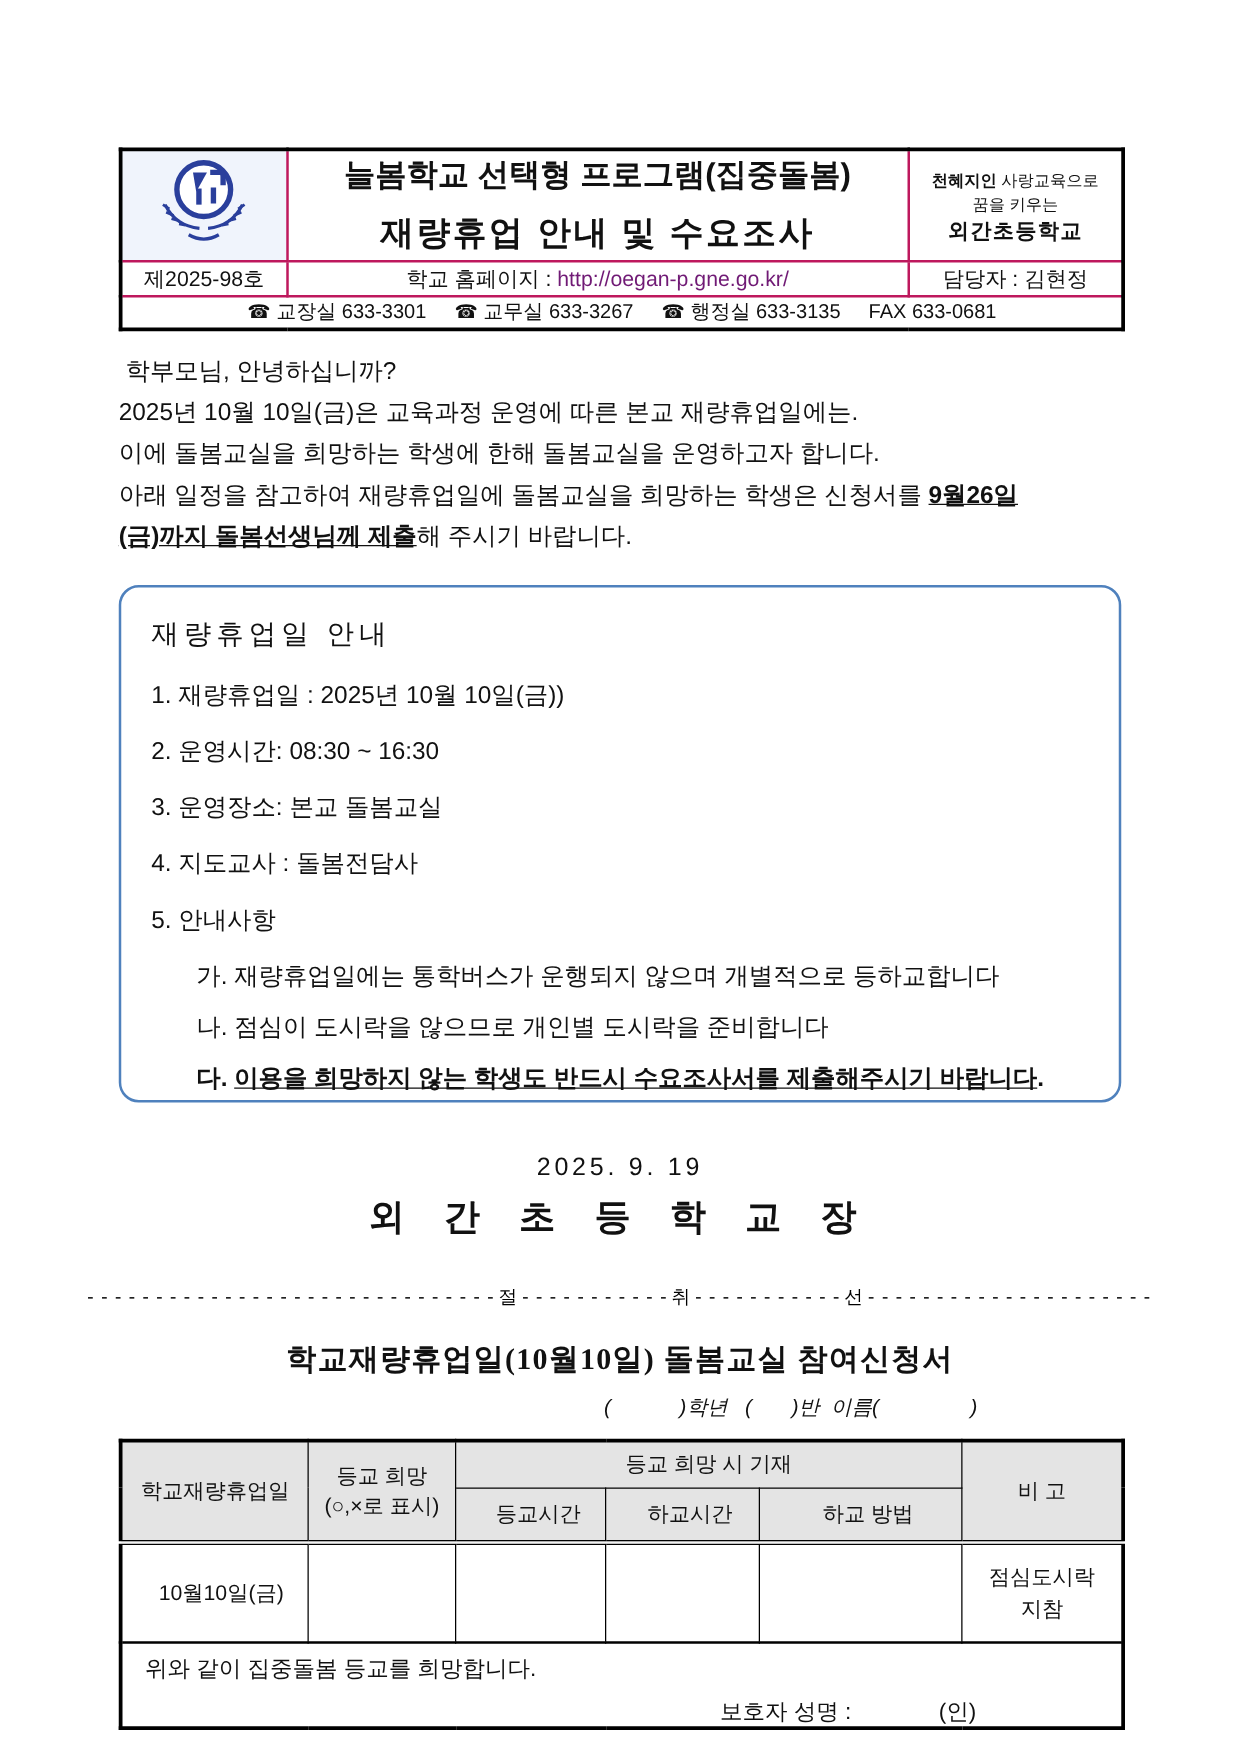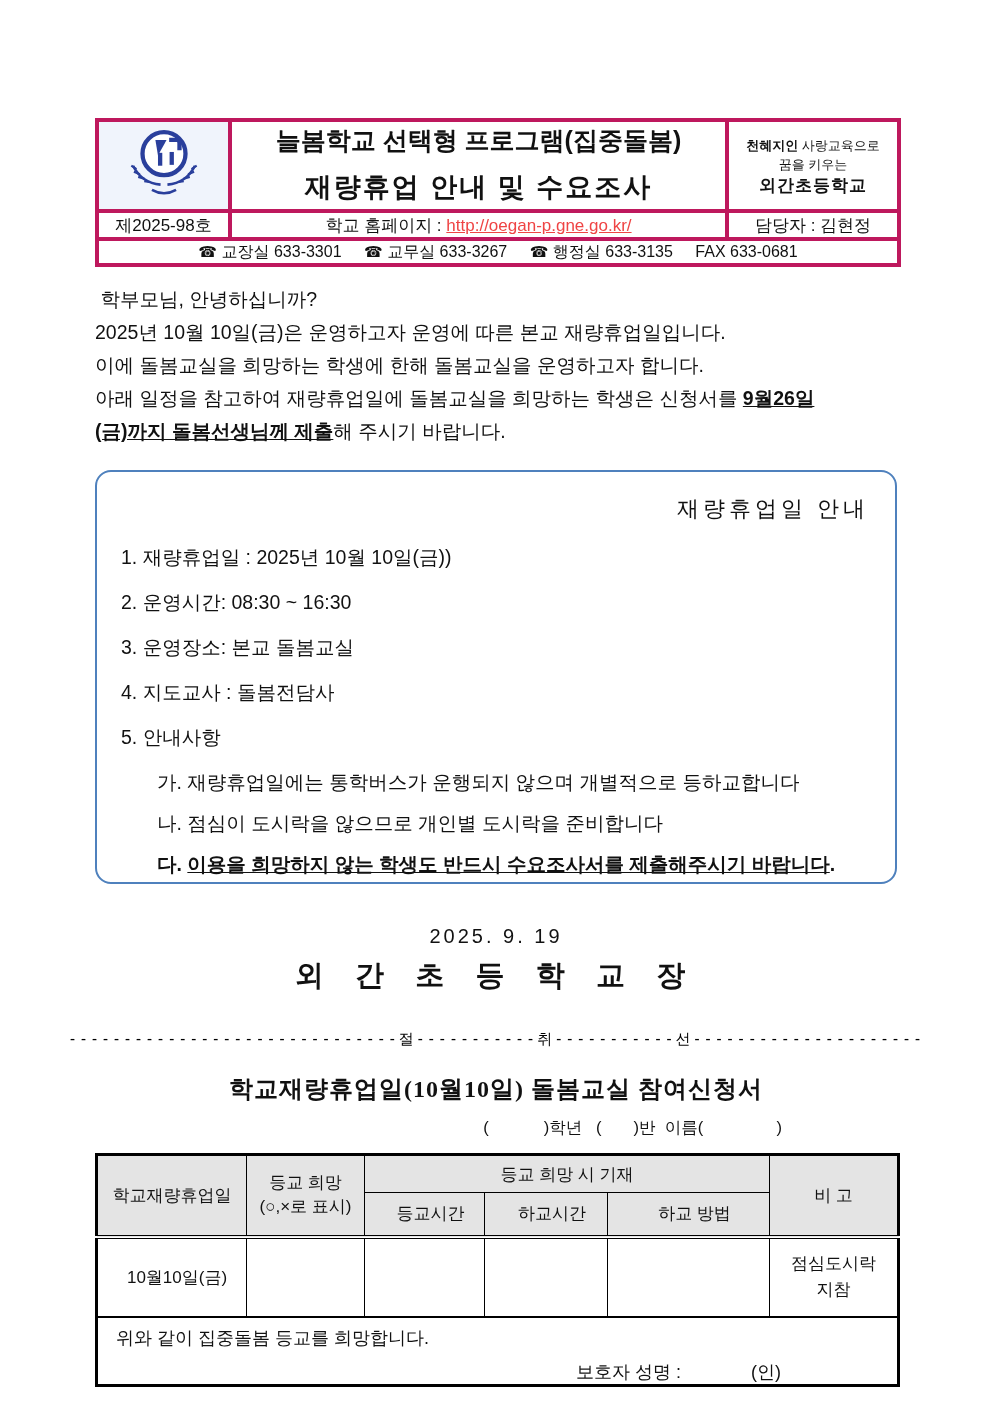--- a/index.html
+++ b/index.html
@@ -6,45 +6,45 @@
   html,body { background:#fff; }
   .page {
     position:relative; width:992px; height:1403px; margin:0 auto;
     background:#ffffff; overflow:hidden;
     font-family:"Liberation Sans","DejaVu Sans",sans-serif; color:#111;
   }
   .doc { margin:0 95px; width:802px; }
 
   
   table.hdr { width:802px; border-collapse:collapse; margin-top:118px; table-layout:fixed; }
-  table.hdr td { border:4px solid #be185d; vertical-align:middle; }
+  table.hdr td { border:2px solid #be185d; vertical-align:middle; }
   table.hdr { border:3px solid #000; }
   .logo-cell { width:133px; height:88px; text-align:center; background:#f0f4fc; }
   .title-cell { width:497px; text-align:center; }
   .hdr-title1 { font-size:25px; font-weight:bold; letter-spacing:0px; margin-top:2px; }
   .hdr-title2 { font-size:27px; font-weight:bold; margin-top:12px; margin-bottom:4px; letter-spacing:2px; }
   .motto-cell { width:172px; text-align:center; font-size:13px; line-height:19px; padding:2px; }
   .motto-school { font-size:17px; font-weight:bold; letter-spacing:1px; margin-top:2px; }
   .row2 td { height:28px; font-size:17px; text-align:center; }
-  .link-url { color:#ef4444;text-decoration:underline; }
+  .link-url { color:#701a75; }
   .row3 td { height:26px; font-size:16px; text-align:center; }
   .contact-item { margin:0 9px; white-space:nowrap; }
   .phone-glyph { font-size:15px; }
 
   
   .body-text { margin-top:16px; font-size:19.5px; line-height:33px; }
   .greeting { white-space:pre; }
   .emph { font-weight:bold; text-decoration:underline; }
 
   
   .notice-box {
     margin-top:22px; width:802px; height:414px;
     border:2.5px solid #4f81bd; border-radius:16px; padding:22px 26px 0 24px;
   }
-  .notice-title { text-align:right; font-size:22px; letter-spacing:4px; margin-bottom:20px; }
+  .notice-title { text-align:left; font-size:22px; letter-spacing:4px; margin-bottom:20px; }
   .notice-item { font-size:19.5px; margin-bottom:18px; }
   .notice-sub { font-size:19.5px; margin:14px 0 0 36px; }
   .notice-sub-emph { font-weight:bold; }
 
   
   .sig-date { margin-top:41px; text-align:center; font-size:20px; letter-spacing:3px; }
   .sig-principal {
     margin-top:8px; text-align:center; font-size:29px; font-weight:bold;
     font-family:"Liberation Serif","DejaVu Serif",serif; letter-spacing:12px;
   }
@@ -54,21 +54,21 @@
     margin:34px 60px 0 60px; width:872px; overflow:hidden; white-space:nowrap;
     font-family:"DejaVu Sans Mono","Liberation Mono",monospace;
     font-size:15px; letter-spacing:2px; color:#000; text-align:center;
   }
 
   
   .form-title {
     margin-top:24px; text-align:center; font-size:24px; font-weight:bold;
     font-family:"Liberation Serif","DejaVu Serif",serif; letter-spacing:1px;
   }
-  .name-line { margin-top:12px; text-align:right; padding-right:115px; font-size:16.5px; white-space:pre; }
+  .name-line { margin-top:12px; text-align:right; padding-right:115px; font-size:16.5px; white-space:pre;font-style:italic; }
 
   table.form { width:802px; border-collapse:collapse; margin-top:14px; table-layout:fixed; border:3px solid #000; }
   table.form th, table.form td { border:1.5px solid #000; font-weight:normal; font-size:17px; text-align:center; vertical-align:middle; }
   table.form th { background:#e4e4e4; }
   tr.hrow1 th { height:38px; }
   tr.hrow2 th { height:44px;padding-left:12px; }
   tr.brow td { height:80px; border-top:4px double #000; }
   td.date-cell { text-align:left; padding-left:10px; font-size:17.5px; }
   td.note-cell {
     font-family:"Liberation Serif","DejaVu Serif",serif;
@@ -125,21 +125,21 @@
           <span class="contact-item"><span class="phone-glyph">☎</span> <span>교무실</span> <span>633-3267</span></span>
           <span class="contact-item"><span class="phone-glyph">☎</span> <span>행정실</span> <span>633-3135</span></span>
           <span class="contact-item">FAX 633-0681</span>
         </td>
       </tr>
     </tbody>
       </table>
 
     <div class="body-text">
       <div class="greeting"> 학부모님, 안녕하십니까?</div>
-      <div>2025년 10월 10일(금)은 운영하고자 운영에 따른 본교 재량휴업일입니다.</div>
+      <div>2025년 10월 10일(금)은 교육과정 운영에 따른 본교 재량휴업일에는.</div>
       <div>이에 돌봄교실을 희망하는 학생에 한해 돌봄교실을 운영하고자 합니다.</div>
       <div><span>아래 일정을 참고하여 재량휴업일에 돌봄교실을 희망하는 학생은 신청서를 </span><span class="emph">9월26일</span><br><span class="emph">(금)까지 돌봄선생님께 제출</span><span>해 주시기 바랍니다.</span></div>
     </div>
 
     <div class="notice-box">
       <div class="notice-title">재량휴업일 안내</div>
       <div class="notice-item">1. 재량휴업일 : 2025년 10월 10일(금))</div>
       <div class="notice-item">2. 운영시간: 08:30 ~ 16:30</div>
       <div class="notice-item">3. 운영장소: 본교 돌봄교실</div>
       <div class="notice-item">4. 지도교사 : 돌봄전담사</div>

